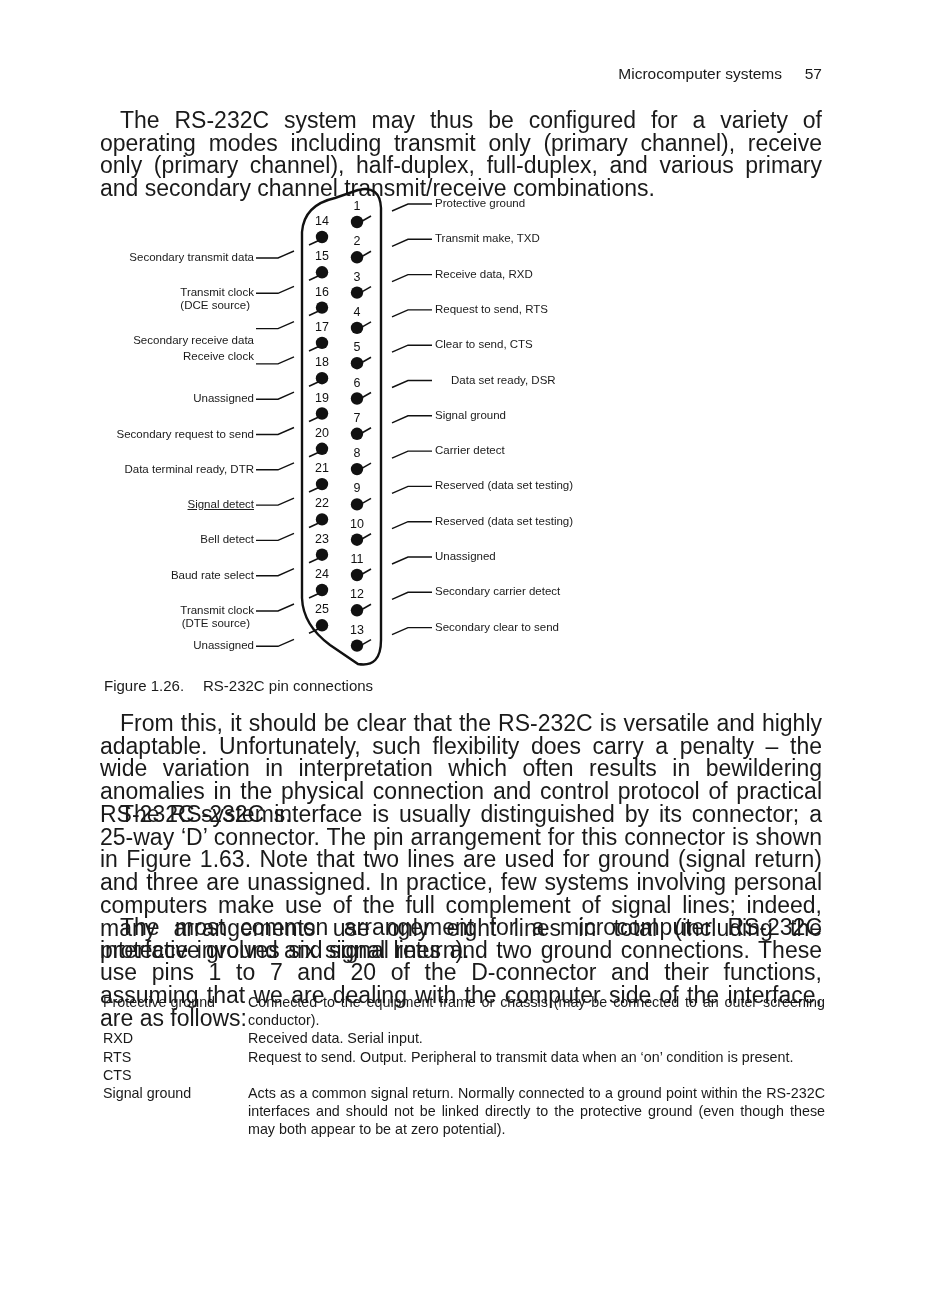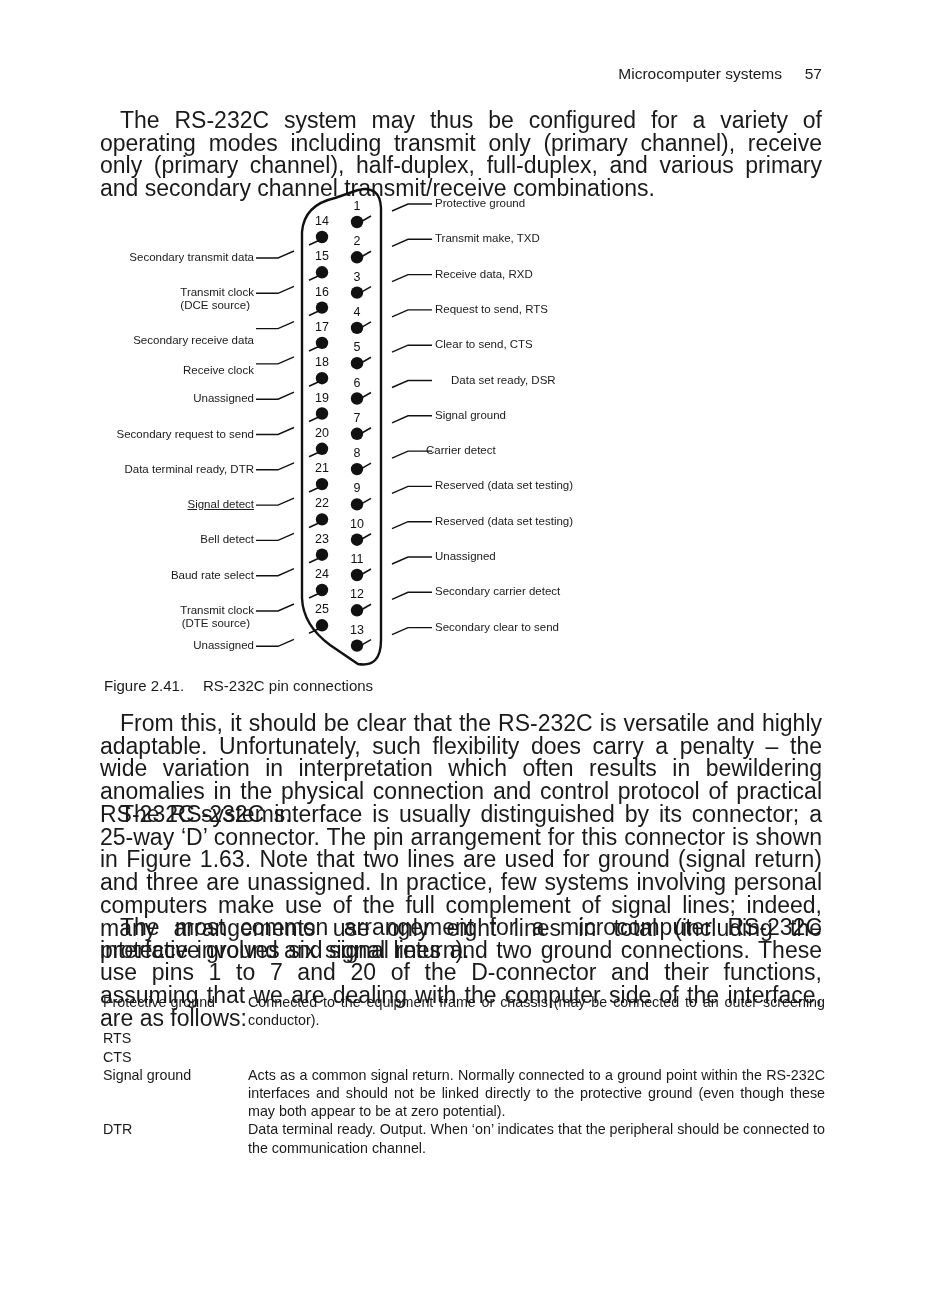--- a/index.html
+++ b/index.html
@@ -137,37 +137,37 @@
       <path d="M 256 466.29999999999995 L 278 466.29999999999995 L 294 459.29999999999995" fill="none" stroke="#111" stroke-width="1.4"></path>
     </svg>
   <div id="fig-labels">
       <div class="fig-label" style="left: 435px; top: 17px;">Protective ground</div>
       <div class="fig-label" style="left: 435px; top: 52.3px;">Transmit make, TXD</div>
       <div class="fig-label" style="left: 435px; top: 87.6px;">Receive data, RXD</div>
       <div class="fig-label" style="left: 435px; top: 122.9px;">Request to send, RTS</div>
       <div class="fig-label" style="left: 435px; top: 158.2px;">Clear to send, CTS</div>
       <div class="fig-label" style="left: 435px; top: 193.5px; margin-left: 16px;">Data set ready, DSR</div>
       <div class="fig-label" style="left: 435px; top: 228.8px;">Signal ground</div>
-      <div class="fig-label" style="left: 426px; top: 264.1px;">Carrier detect</div>
+      <div class="fig-label" style="left: 435px; top: 264.1px;">Carrier detect</div>
       <div class="fig-label" style="left: 435px; top: 299.4px;">Reserved (data set testing)</div>
       <div class="fig-label" style="left: 435px; top: 334.7px;">Reserved (data set testing)</div>
       <div class="fig-label" style="left: 435px; top: 370px;">Unassigned</div>
       <div class="fig-label" style="left: 435px; top: 405.3px;">Secondary carrier detect</div>
       <div class="fig-label" style="left: 435px; top: 440.6px;">Secondary clear to send</div>
       <div class="fig-label left" style="right: 682px; top: 71px;">
         <div>Secondary transmit data</div>
       </div>
       <div class="fig-label left" style="right: 682px; top: 106.3px;">
         <div>Transmit clock</div>
         <div style="padding-right: 4px;">(DCE source)</div>
       </div>
       <div class="fig-label left" style="right: 682px; top: 141.6px; margin-top: 12px;">
         <div>Secondary receive data</div>
       </div>
-      <div class="fig-label left" style="right: 682px; top: 184px; padding-left: 12px;">
+      <div class="fig-label left" style="right: 682px; top: 170px; padding-left: 12px;">
         <div>Receive clock</div>
       </div>
       <div class="fig-label left" style="right: 682px; top: 212.2px;">
         <div>Unassigned</div>
       </div>
       <div class="fig-label left" style="right: 682px; top: 247.5px;">
         <div>Secondary request to send</div>
       </div>
       <div class="fig-label left" style="right: 682px; top: 282.8px;">
         <div>Data terminal ready, DTR</div>
@@ -185,39 +185,40 @@
         <div>Transmit clock</div>
         <div style="padding-right: 4px;">(DTE source)</div>
       </div>
       <div class="fig-label left" style="right: 682px; top: 459.3px;">
         <div>Unassigned</div>
       </div>
     </div>
 </div>
 
 <div class="fig-caption">
-  <span class="cap-num">Figure 2.41.</span><span>RS-232C pin connections</span>
+  <span class="cap-num">Figure 1.26.</span><span>RS-232C pin connections</span>
 </div>
 
 <p class="para indent" style="top:712px;">From this, it should be clear that the RS-232C is versatile and highly adaptable. Unfortunately, such flexibility does carry a penalty – the wide variation in interpretation which often results in bewildering anomalies in the physical connection and control protocol of practical RS-232C systems.</p>
 <p class="para indent" style="top:803px;">The RS-232C interface is usually distinguished by its connector; a 25-way ‘D’ connector. The pin arrangement for this connector is shown in Figure 1.63. Note that two lines are used for ground (signal return) and three are unassigned. In practice, few systems involving personal computers make use of the full complement of signal lines; indeed, many arrangements use only eight lines in total (including the protective ground and signal return).</p>
 <p class="para indent" style="top:916px;">The most common arrangement for a microcomputer RS-232C interface involves six signal lines and two ground connections. These use pins 1 to 7 and 20 of the D-connector and their functions, assuming that we are dealing with the computer side of the interface, are as follows:</p>
 
 <div class="deflist" id="deflist">
     <div class="def-row">
       <div class="def-term">Protective ground</div>
       <div class="def-desc">Connected to the equipment frame or chassis (may be connected to an outer screening conductor).</div>
     </div>
     <div class="def-row">
+      <div class="def-term">RXD</div>
+      <div class="def-desc">Received data. Serial input.</div>
+    </div>
+    <div class="def-row">
       <div class="def-term">RTS</div>
+      <div class="def-desc">Request to send. Output. Peripheral to transmit data when an ‘on’ condition is present.</div>
     </div>
     <div class="def-row">
       <div class="def-term">CTS</div>
     </div>
     <div class="def-row">
       <div class="def-term">Signal ground</div>
       <div class="def-desc">Acts as a common signal return. Normally connected to a ground point within the RS-232C interfaces and should not be linked directly to the protective ground (even though these may both appear to be at zero potential).</div>
     </div>
-    <div class="def-row">
-      <div class="def-term">DTR</div>
-      <div class="def-desc">Data terminal ready. Output. When ‘on’ indicates that the peripheral should be connected to the communication channel.</div>
-    </div>
   </div>
 
 </body></html>

